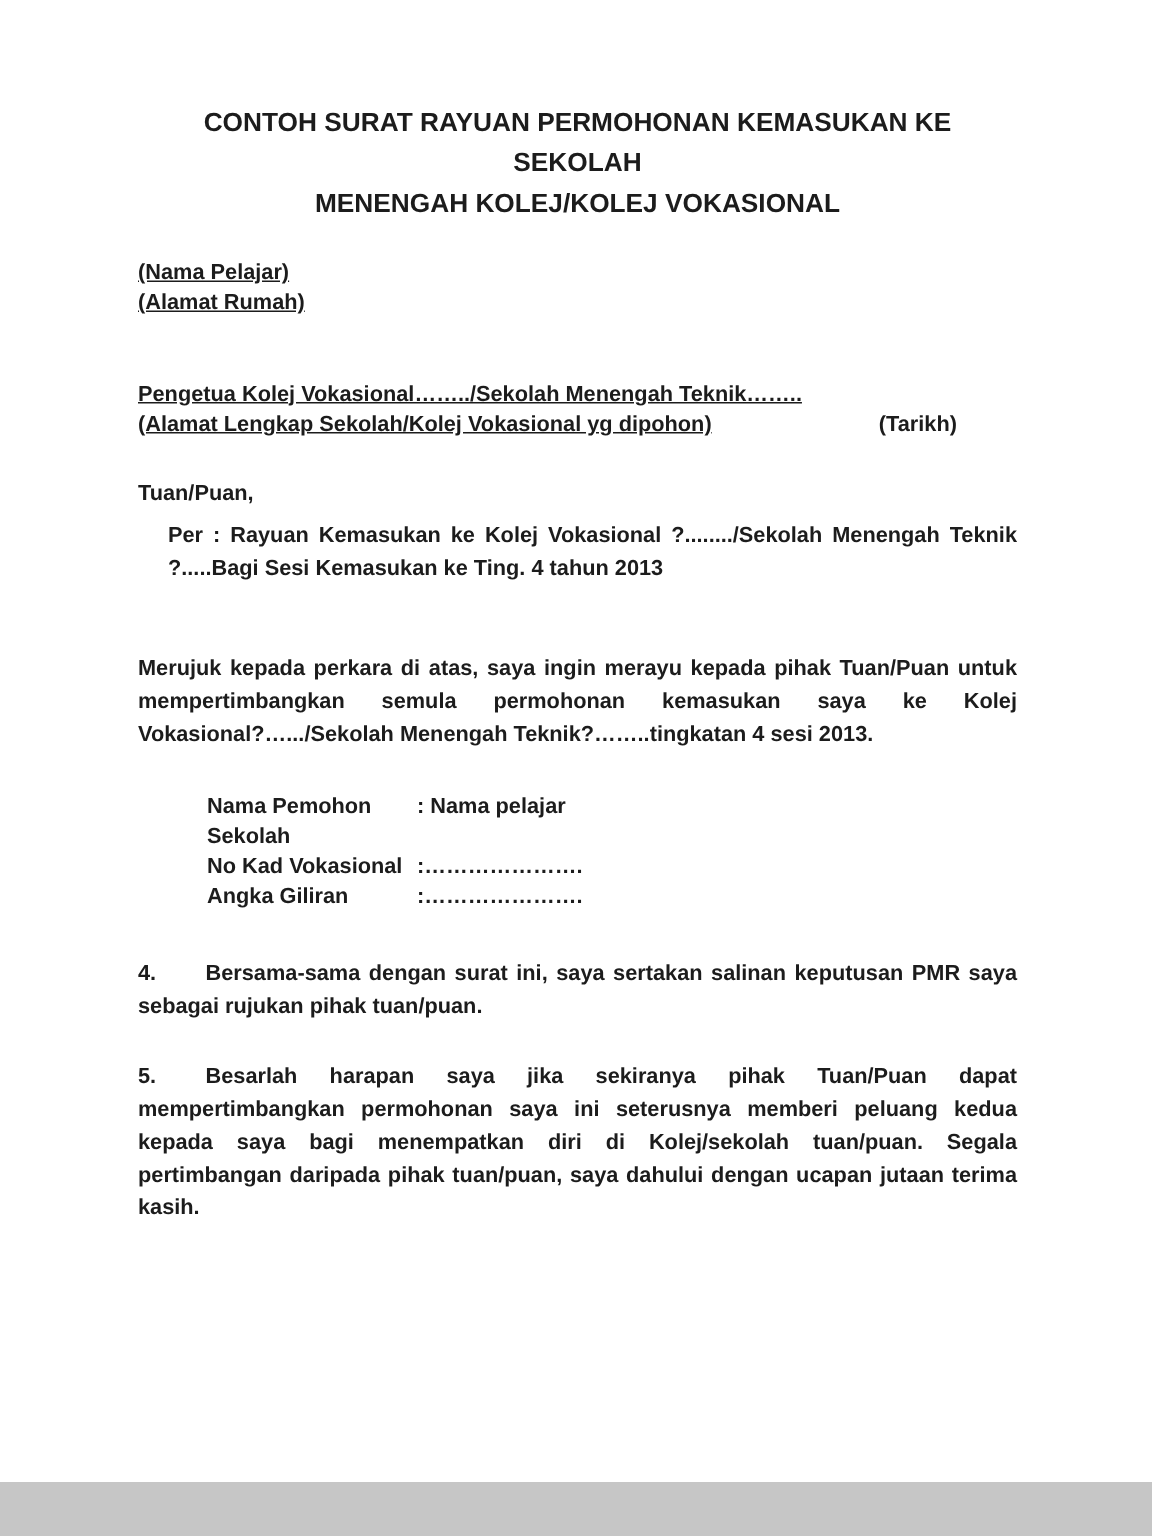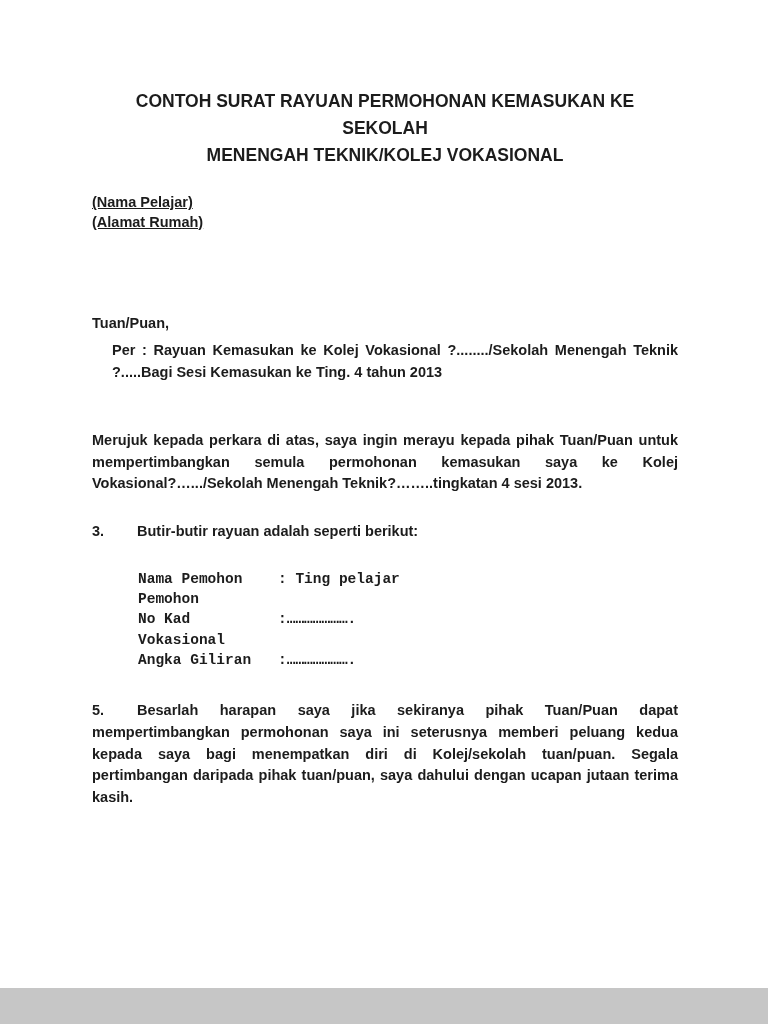--- a/index.html
+++ b/index.html
@@ -20,99 +20,106 @@
   .page {
     position: absolute;
     top: 0; left: 0;
     width: 768px;
     height: 988px;
     background: #ffffff;
     color: #1c1c1c;
     font-weight: 700;
     font-size: 14.5px;
     line-height: 1.5;
-    padding: 88px 90px 0 92px;
+    padding: 68px 90px 0 92px;
   }
   .doc-title {
     text-align: center;
     font-size: 17.5px;
     line-height: 1.55;
     margin-bottom: 24px;
   }
   .underlined { text-decoration: underline; }
-  .sender-block { line-height: 1.35; margin-bottom: 80px; }
+  .sender-block { line-height: 1.35; margin-bottom: 40px; }
   .recipient-block { line-height: 1.4; margin-bottom: 26px; }
   .recipient-line2 {
     display: flex;
     justify-content: space-between;
     align-items: baseline;
   }
   .tarikh { padding-right: 40px; text-decoration: none; white-space: nowrap; }
   .salutation { margin-bottom: 6px; }
   .subject { text-align: justify; margin-bottom: 46px; margin-left: 20px; }
   .para { text-align: justify; margin-bottom: 20px; margin-top: 10px; }
   .para-first { margin-bottom: 26px; }
   .num-para { text-align: justify; margin-bottom: 26px; }
   .num {
     display: inline-block;
     width: 45px;
   }
   .details {
     margin: 26px 0 30px 46px;
     line-height: 1.4;
   }
-  .detail-row { display: flex; font-family: Liberation Mono, monospace; }
+  .detail-row { display: flex; }
   .detail-label { width: 140px; flex: 0 0 140px; }
   .detail-value { flex: 1; }
 </style>
 </head>
 <body>
 
 <div class="canvas">
   <div class="page">
 
     <div class="doc-title">
       <div>CONTOH SURAT RAYUAN PERMOHONAN KEMASUKAN KE SEKOLAH</div>
-      <div>MENENGAH TEKNIK/KOLEJ VOKASIONAL</div>
+      <div>MENENGAH KOLEJ/KOLEJ VOKASIONAL</div>
     </div>
 
     <div class="sender-block">
       <div class="underlined">(Nama Pelajar)</div>
       <div class="underlined">(Alamat Rumah)</div>
     </div>
 
+    <div class="recipient-block">
+      <div class="underlined">Pengetua Kolej Vokasional……../Sekolah Menengah Teknik……..</div>
+      <div class="recipient-line2">
+        <span class="underlined">(Alamat Lengkap Sekolah/Kolej Vokasional yg dipohon)</span>
+        <span class="tarikh">(Tarikh)</span>
+      </div>
+    </div>
 
     <div class="salutation">Tuan/Puan,</div>
 
     <div class="subject">Per : Rayuan Kemasukan ke Kolej Vokasional ?......../Sekolah Menengah Teknik ?.....Bagi Sesi Kemasukan ke Ting. 4 tahun 2013</div>
 
     <div class="para para-first">Merujuk kepada perkara di atas, saya ingin merayu kepada pihak Tuan/Puan untuk mempertimbangkan semula permohonan kemasukan saya ke Kolej Vokasional?….../Sekolah Menengah Teknik?……..tingkatan 4 sesi 2013.</div>
 
 
-    <div class="num-para">
-      <span class="num">3.</span><span>Butir-butir rayuan adalah seperti berikut:</span>
-    </div>
 
     <div class="details">
       <div class="detail-row">
         <span class="detail-label">Nama Pemohon</span>
-        <span class="detail-value">: Ting pelajar</span>
+        <span class="detail-value">: Nama pelajar</span>
       </div>
       <div class="detail-row">
-        <span class="detail-label">Pemohon</span>
+        <span class="detail-label">Sekolah</span>
       </div>
       <div class="detail-row">
         <span class="detail-label">No Kad Vokasional</span>
         <span class="detail-value">:………………….</span>
       </div>
       <div class="detail-row">
         <span class="detail-label">Angka Giliran</span>
         <span class="detail-value">:………………….</span>
       </div>
     </div>
 
+    <div class="num-para">
+      <span class="num">4.</span><span>Bersama-sama dengan surat ini, saya sertakan salinan keputusan PMR saya sebagai rujukan pihak tuan/puan.</span>
+    </div>
 
     <div class="num-para">
       <span class="num">5.</span><span>Besarlah harapan saya jika sekiranya pihak Tuan/Puan dapat mempertimbangkan permohonan saya ini seterusnya memberi peluang kedua kepada saya bagi menempatkan diri di Kolej/sekolah tuan/puan. Segala pertimbangan daripada pihak tuan/puan, saya dahului dengan ucapan jutaan terima kasih.</span>
     </div>
 
   </div>
 </div>
 
 </body></html>

